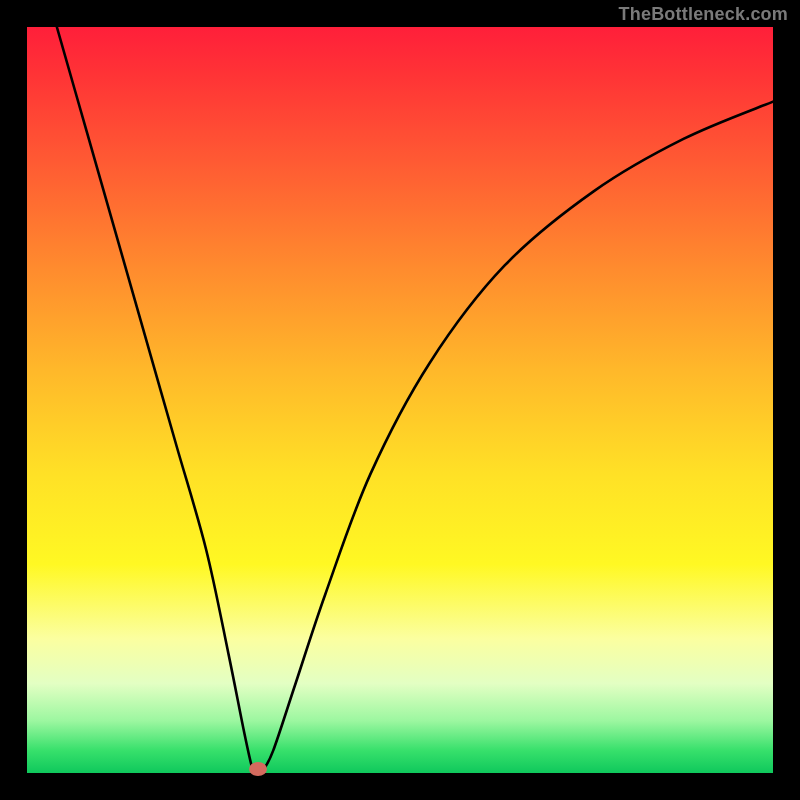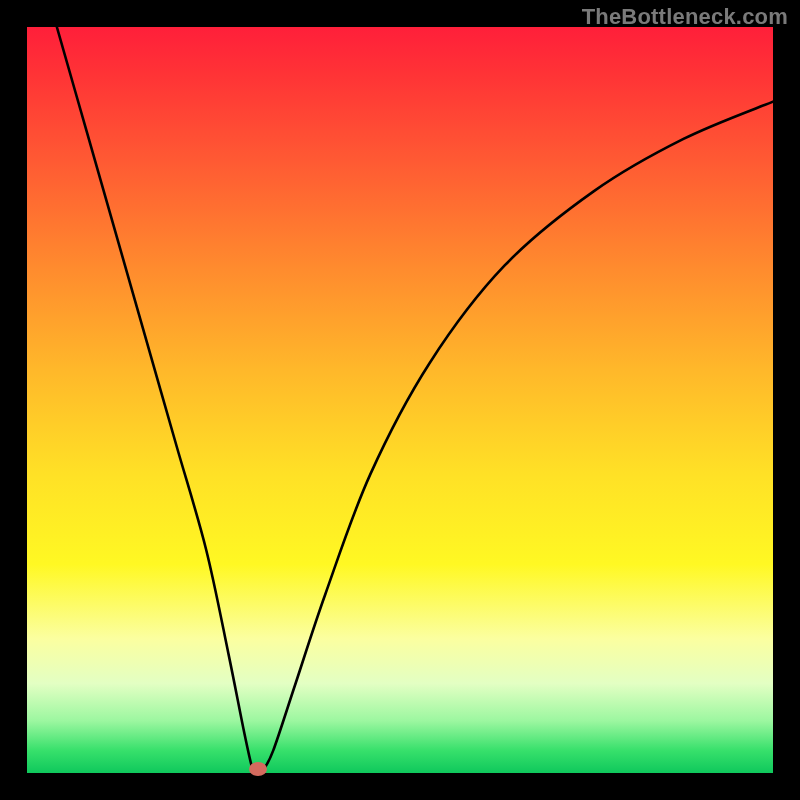--- a/index.html
+++ b/index.html
@@ -15,21 +15,21 @@
     position: relative;
     width: 800px;
     height: 800px;
     background: #000;
   }
   .watermark {
     position: absolute;
     top: 4px;
     right: 12px;
     color: #7a7a7a;
-    font-size: 22px;
+    font-size: 18px;
     font-weight: 600;
     letter-spacing: 0.2px;
     user-select: none;
   }
   .plot {
     position: absolute;
     left: 27px;
     top: 27px;
     width: 746px;
     height: 746px;

